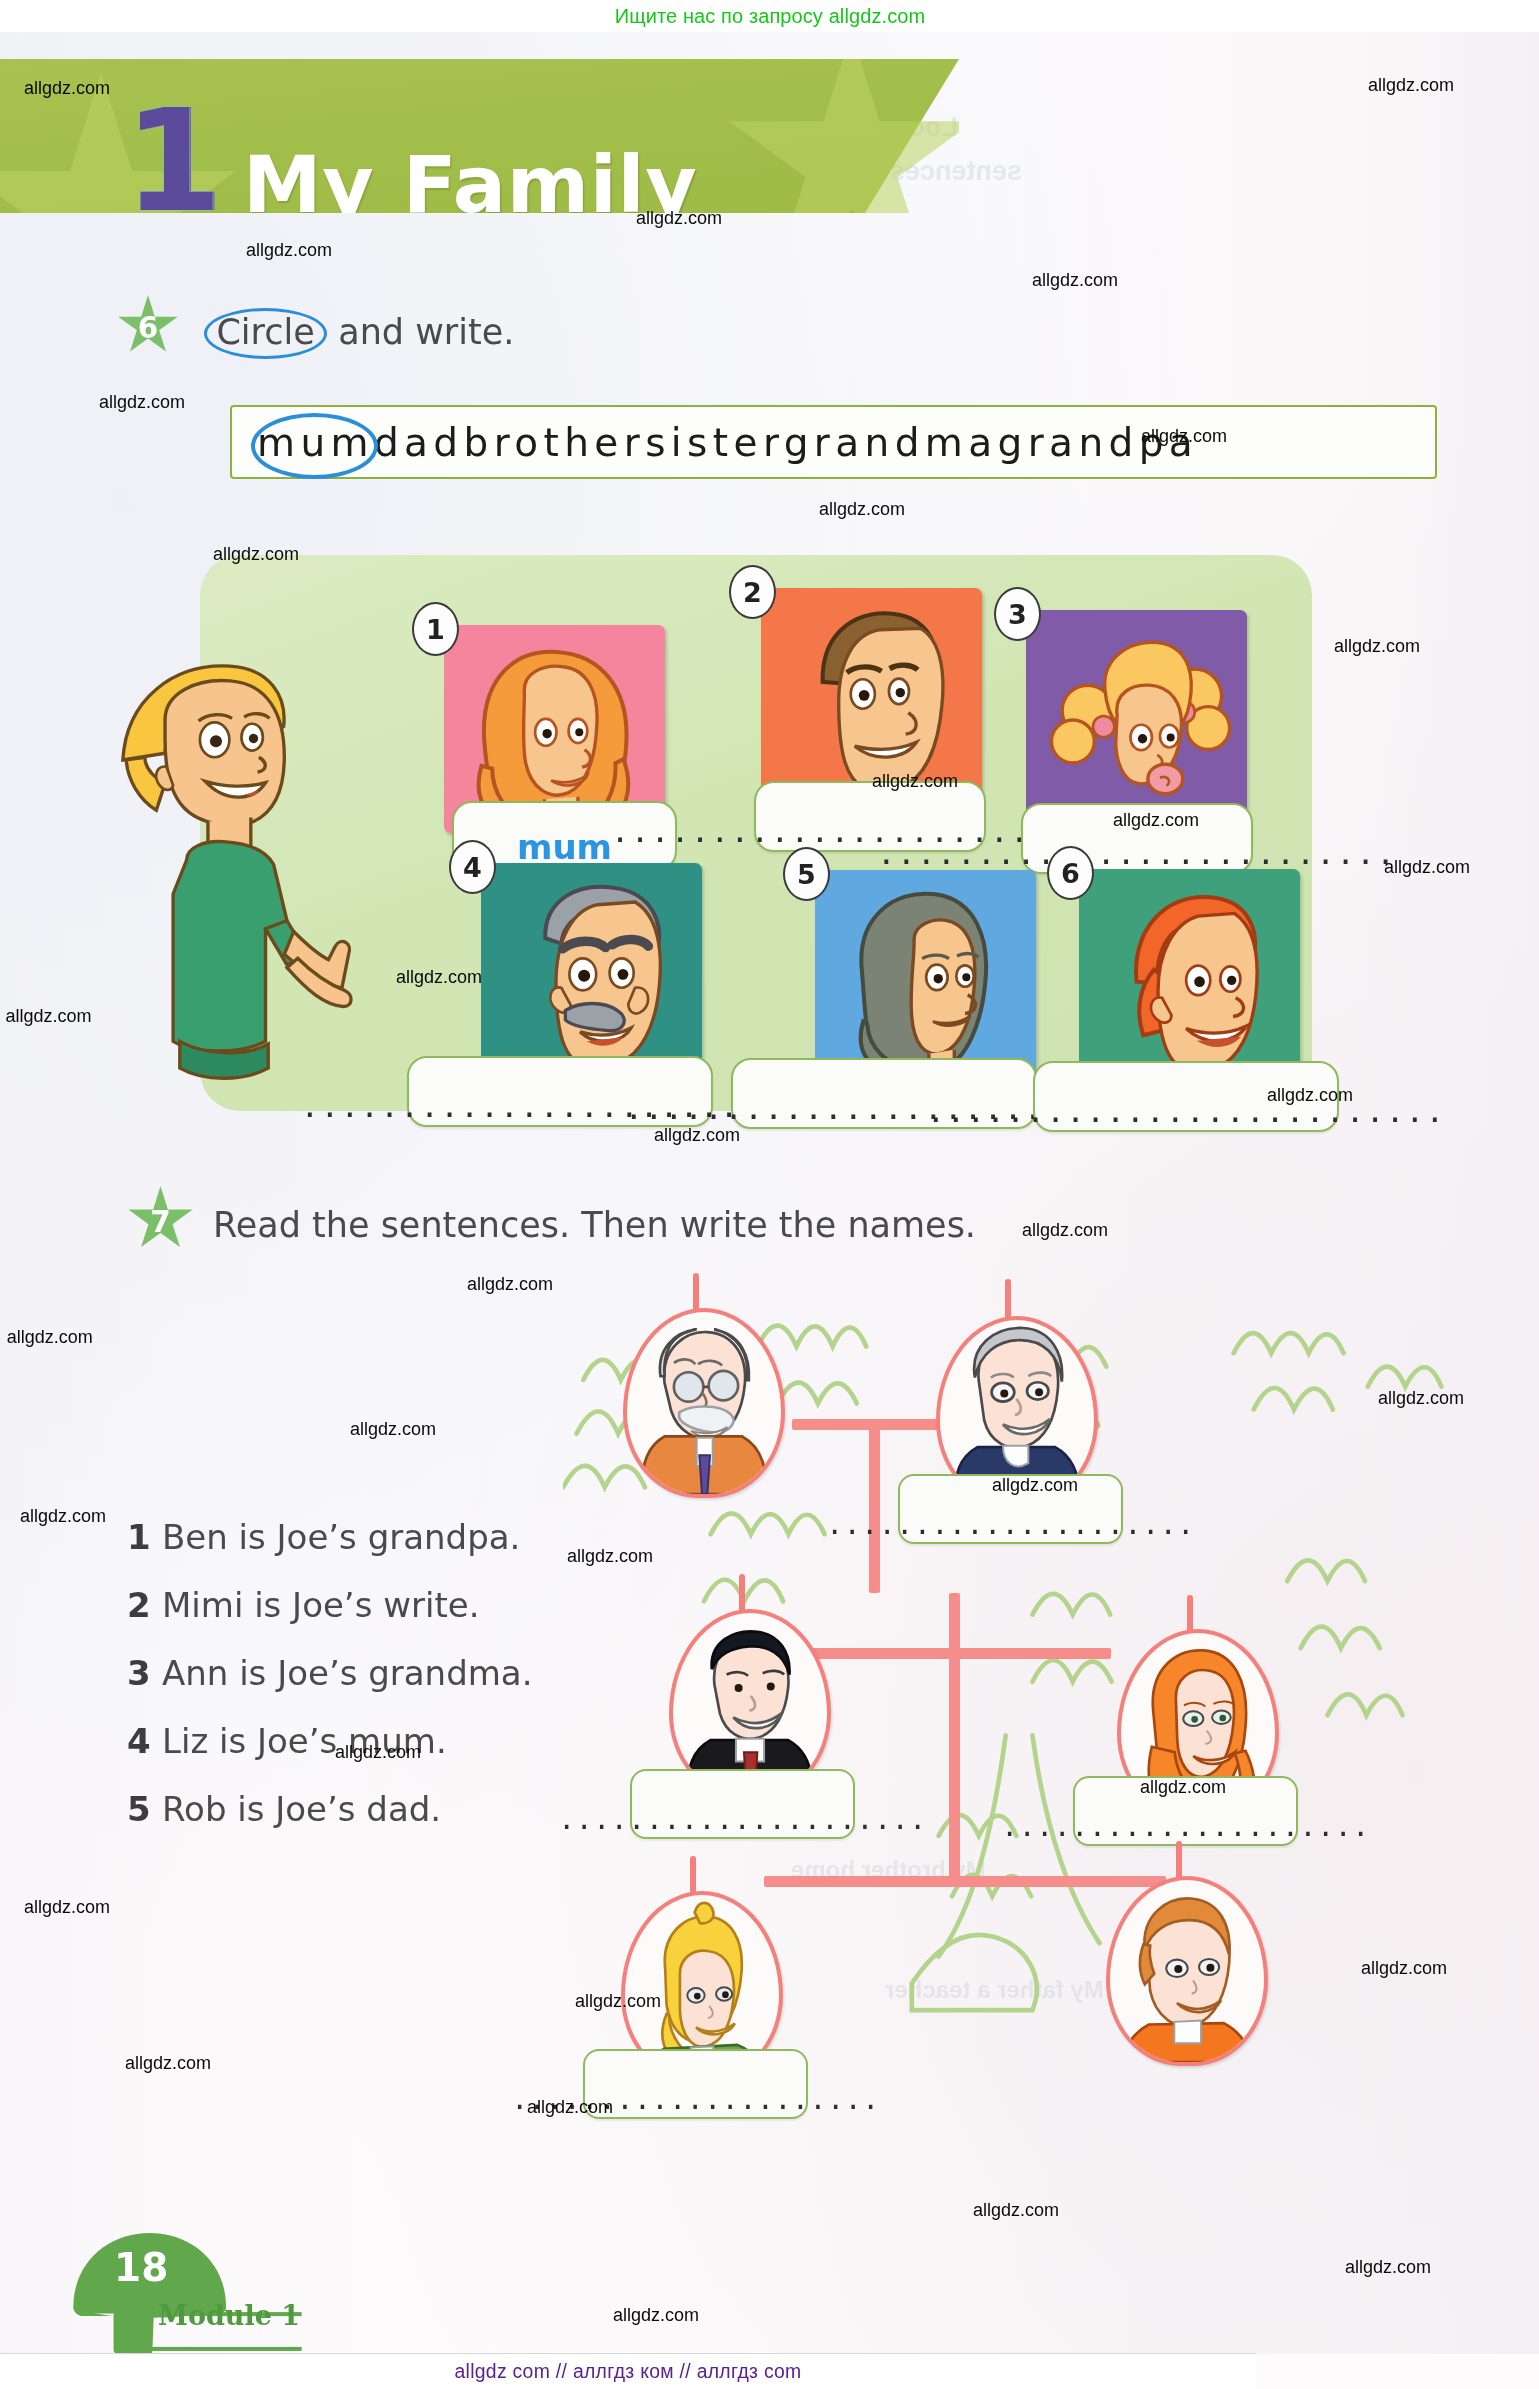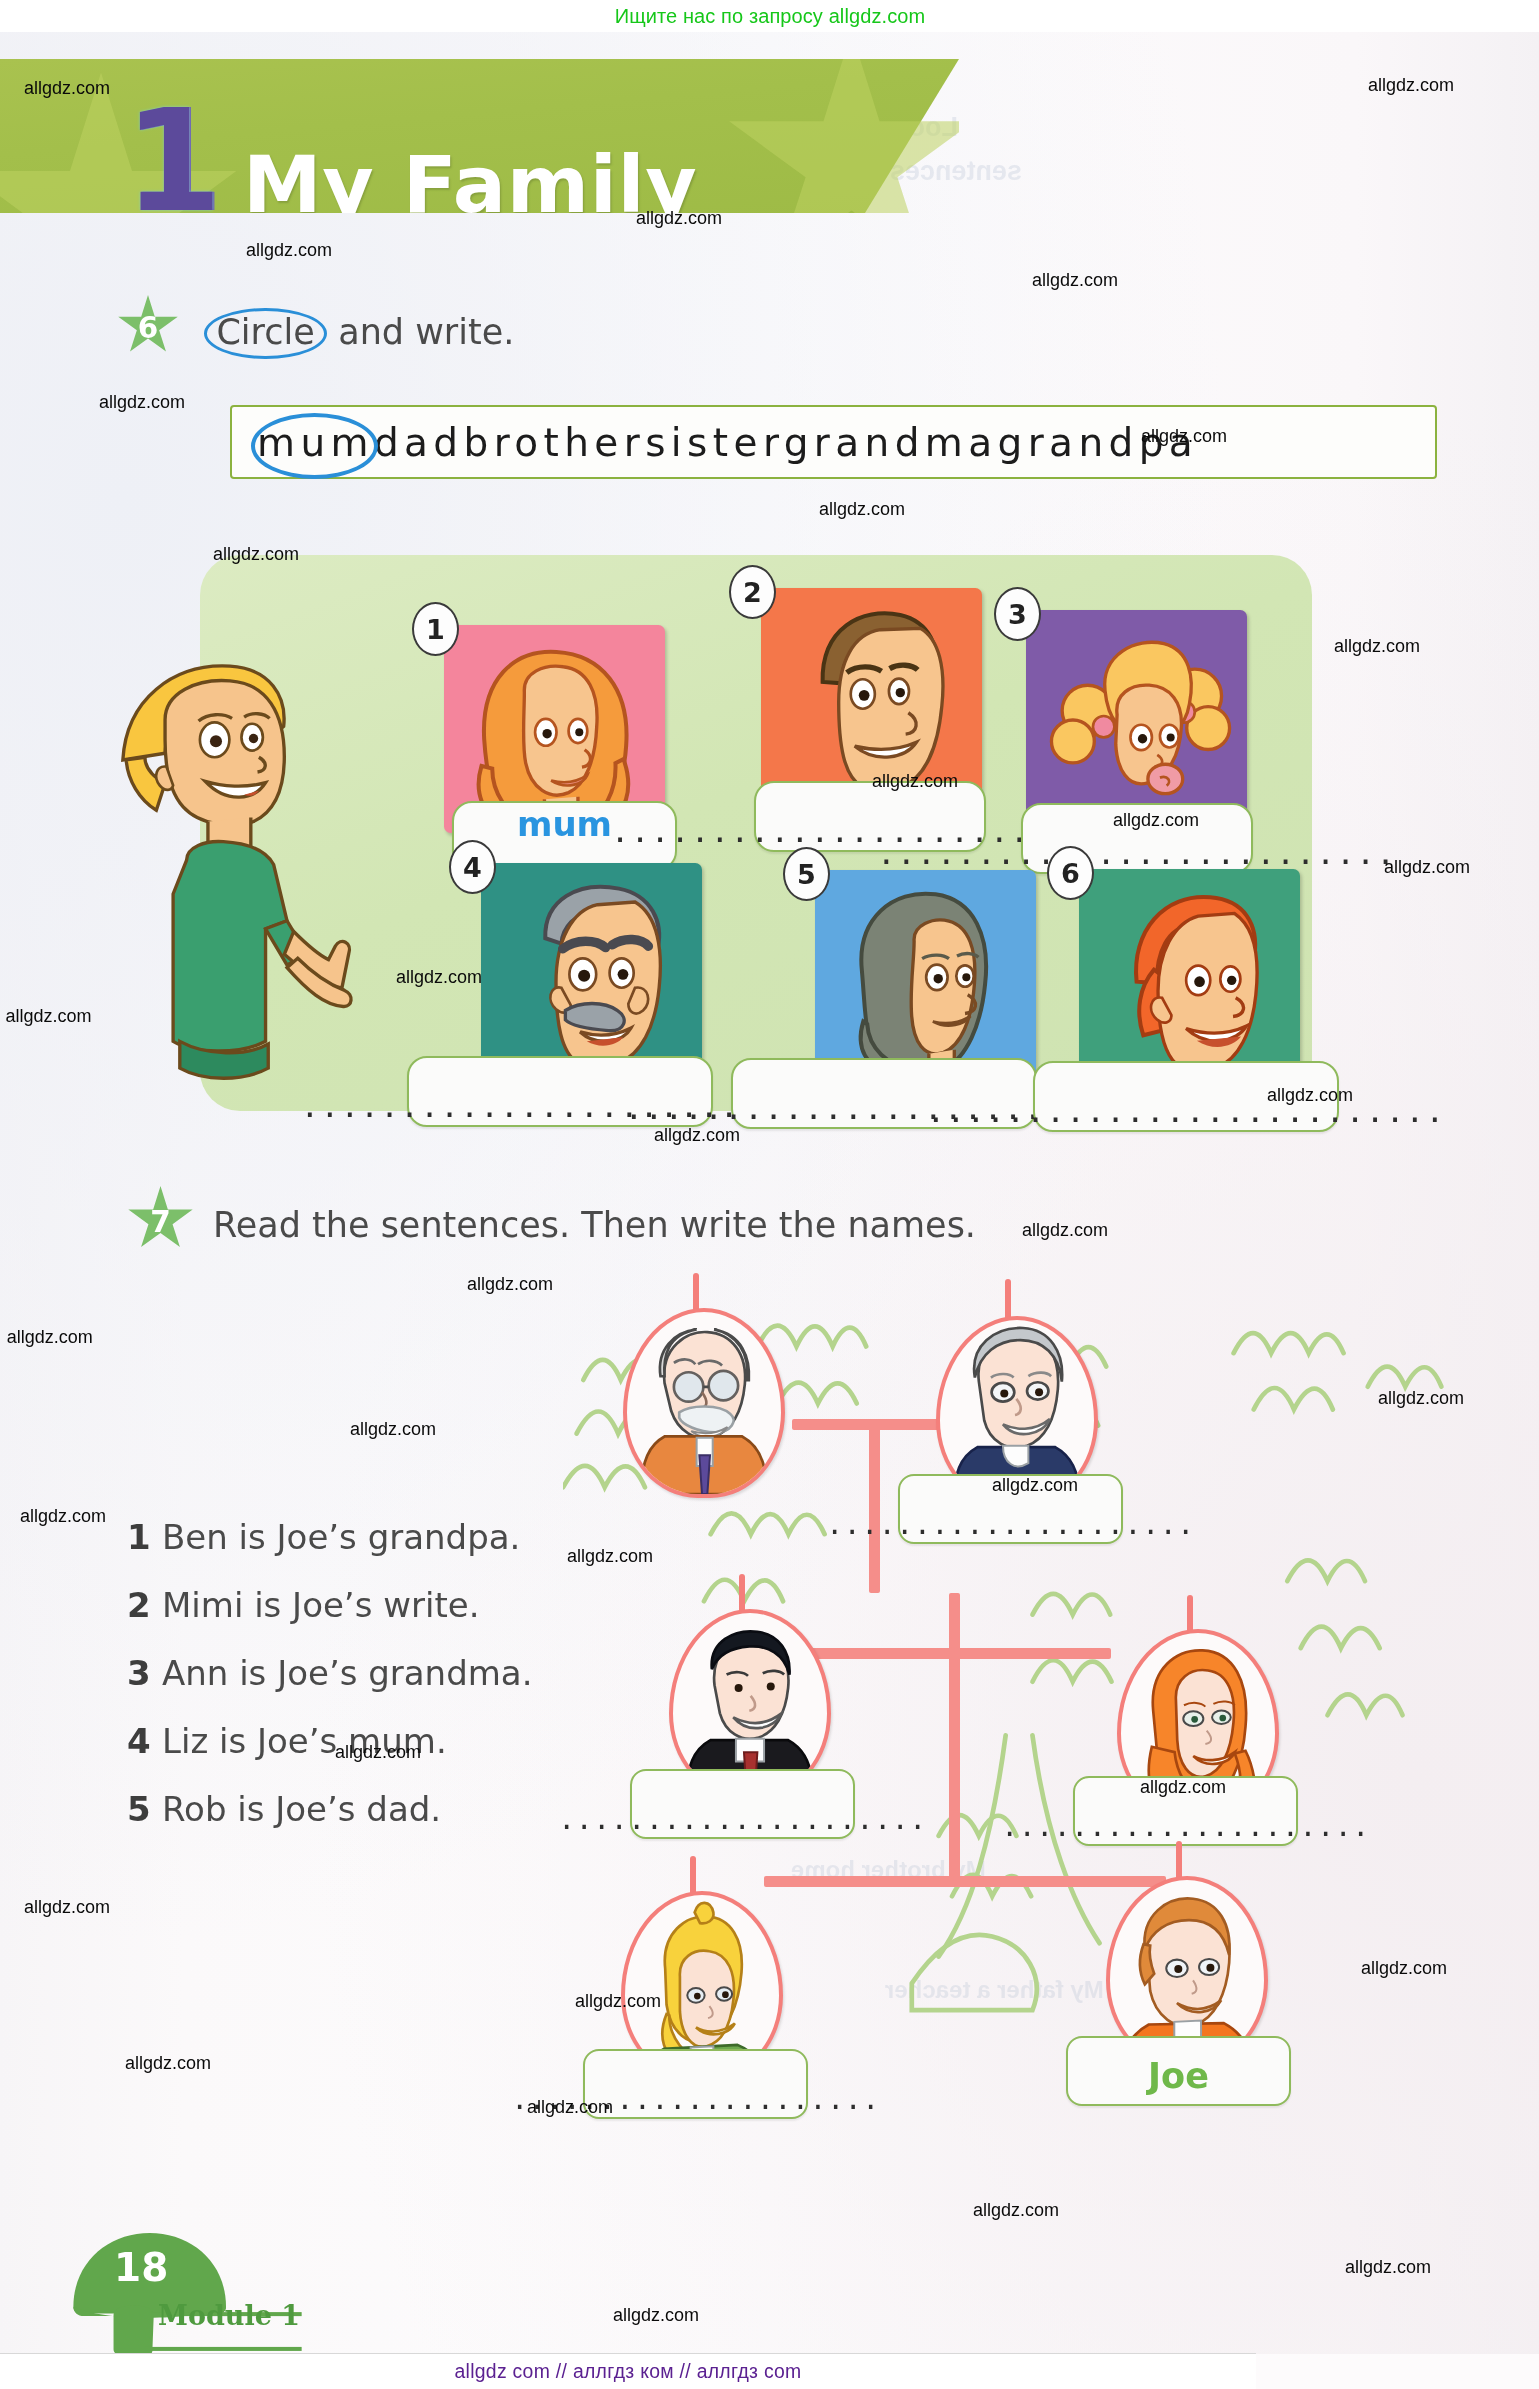--- a/index.html
+++ b/index.html
@@ -110,21 +110,21 @@
     display:flex;align-items:center;justify-content:center;
     font-size:27px;font-weight:700;color:#222;font-family:"DejaVu Sans",sans-serif;z-index:5;
   }
   .ansbox{
     position:absolute;background:#fbfbfa;border:2px solid #8fba5c;border-radius:20px;
     box-shadow:0 1.3px 2px rgba(0,0,0,.08);
     display:flex;align-items:flex-end;justify-content:center;
   }
   .ansbox .dots{font-size:31px;letter-spacing:1.3px;color:#2d2d2d;margin-bottom:2.7px;
                 font-family:"DejaVu Sans Mono",monospace;line-height:1;}
-  .ansbox .filled{font-size:34px;font-weight:700;color:#2a95e0;margin-bottom:25px;
+  .ansbox .filled{font-size:34px;font-weight:700;color:#2a95e0;margin-bottom:2px;
                   font-family:"DejaVu Sans",sans-serif;}
 
   
   .slist{position:absolute;left:127px;top:1485px;}
   .srow{display:flex;align-items:baseline;margin-bottom:28px;}
   .snum{width:35px;font-size:34px;font-weight:700;color:#3d3d3d;font-family:"DejaVu Sans",sans-serif;}
   .stext{font-size:34px;color:#4a4a4a;font-family:"DejaVu Sans",sans-serif;white-space:nowrap;}
 
   
   .tree{position:absolute;left:563px;top:1234px;width:892px;height:885px;}
@@ -551,23 +551,20 @@
           <path d="M50 96 C42 118 44 140 52 156 L66 140 C60 124 58 110 60 98 Z" fill="#e08a3a" stroke="#a35c22" stroke-width="4"></path>
           <ellipse cx="100" cy="132" rx="16" ry="13" fill="#f0f4f8" stroke="#4a4a4a" stroke-width="3"></ellipse>
           <ellipse cx="148" cy="130" rx="15" ry="12" fill="#f0f4f8" stroke="#4a4a4a" stroke-width="3"></ellipse>
           <circle cx="102" cy="133" r="6" fill="#27180c"></circle>
             <circle cx="150" cy="131" r="6" fill="#27180c"></circle>
           <path d="M124 150 C132 162 130 168 122 170" stroke="#c09a8a" stroke-width="3" fill="none"></path>
           <path d="M100 184 C122 206 156 198 166 180 C142 198 118 194 100 184 Z" fill="#fff" stroke="#a35c22" stroke-width="4"></path>
           <path d="M58 216 C32 230 22 250 20 272 L210 272 C208 248 196 228 170 214 Z" fill="#f4761f" stroke="#a8470f" stroke-width="4"></path>
           <path d="M96 212 L96 244 L136 244 L136 210 Z" fill="#fdfdfd" stroke="#9aa0a4" stroke-width="3"></path>
         </svg>
-      </div>
-      <div class="namebox" style="left:503px;top:770px;">
-        <span class="filled" style="color:#6fb84a;">Joe</span>
       </div>
     </div>
 
     <div class="footer">
       <svg width="241" height="134" viewBox="0 0 360 200">
         <path d="M14 128 C14 62 66 18 128 18 C190 18 242 62 242 128 C242 134 236 138 228 138 L28 138 C18 138 14 134 14 128 Z" fill="#61a74c"></path>
         <path d="M14 128 C60 150 190 150 242 128 C242 136 234 142 224 142 L30 142 C20 142 14 136 14 128 Z" fill="#61a74c"></path>
         <path d="M74 140 C74 132 84 126 104 126 C124 126 134 132 134 142 L132 194 C132 200 118 204 104 204 C88 204 74 200 74 192 Z" fill="#61a74c"></path>
         <rect x="130" y="136" width="225" height="6" fill="#61a74c"></rect>
         <rect x="120" y="188" width="235" height="6" fill="#61a74c"></rect>

